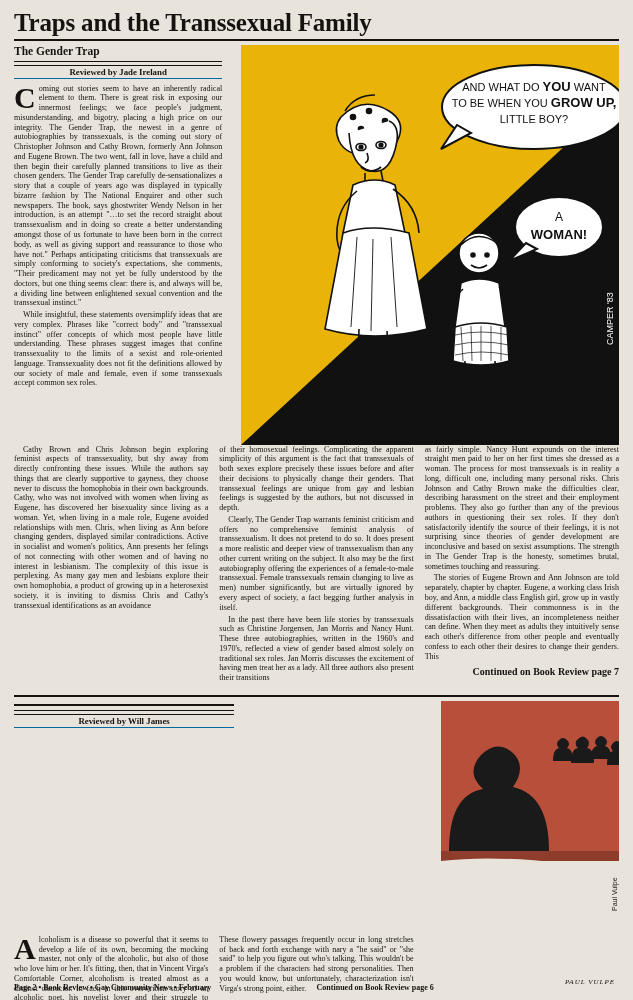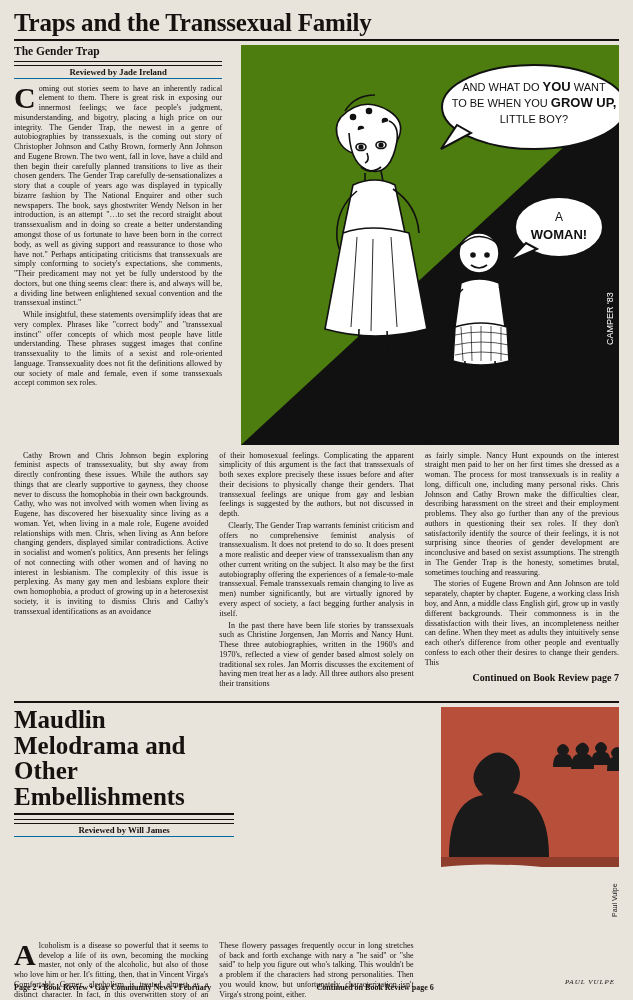--- a/index.html
+++ b/index.html
@@ -45,30 +45,30 @@
   .col-left-top{
     width:215px;
   }
   .art1-top{
     display:flex;
     gap:19px;
   }
   .cartoon{
     position:relative;
     width:390px;height:400px;
-    background:#4d7c0f;
+    background:#eab308;
     overflow:hidden;
   }
   .cartoon svg{display:block;}
   .cartoon-credit{
     position:absolute;right:14px;bottom:2px;
     font-size:6px;font-style:italic;color:#15120f;
   }
   .body-cols{
-    display:flex;gap:11px;margin-top:6px;
+    display:flex;gap:11px;margin-top:0;
   }
   .bcol{width:198px;}
   p.bt{
     font-size:8.05px;
     line-height:1.215;
     text-align:justify;
     margin:0 0 2px 0;
     text-indent:9px;
     hyphens:auto;
   }
@@ -221,21 +221,20 @@
         <p class="bt">The stories of Eugene Brown and Ann Johnson are told separately, chapter by chapter. Eugene, a working class Irish boy, and Ann, a middle class English girl, grow up in vastly different backgrounds. Their commonness is in the dissatisfaction with their lives, an incompleteness neither can define. When they meet as adults they intuitively sense each other's difference from other people and eventually confess to each other their desires to change their genders. This</p>
         <div class="cont-note">Continued on Book Review page 7</div>
       </div>
     </div>
   </div>
 
   <div class="art2">
     <hr class="rule-thick">
     <div class="art2-head">
       <div class="art2-left">
-        <h1 class="art2-title">Maudlin Melodrama and Other Embellishments</h1>
         <hr class="rule-thick">
         <hr class="rule-thin">
         <div class="reviewed-wrap">
           <div class="reviewed">Reviewed by Will James</div>
         </div>
       </div>
 
       <div style="width:188px;"></div>
 
       <div class="art2-art">

